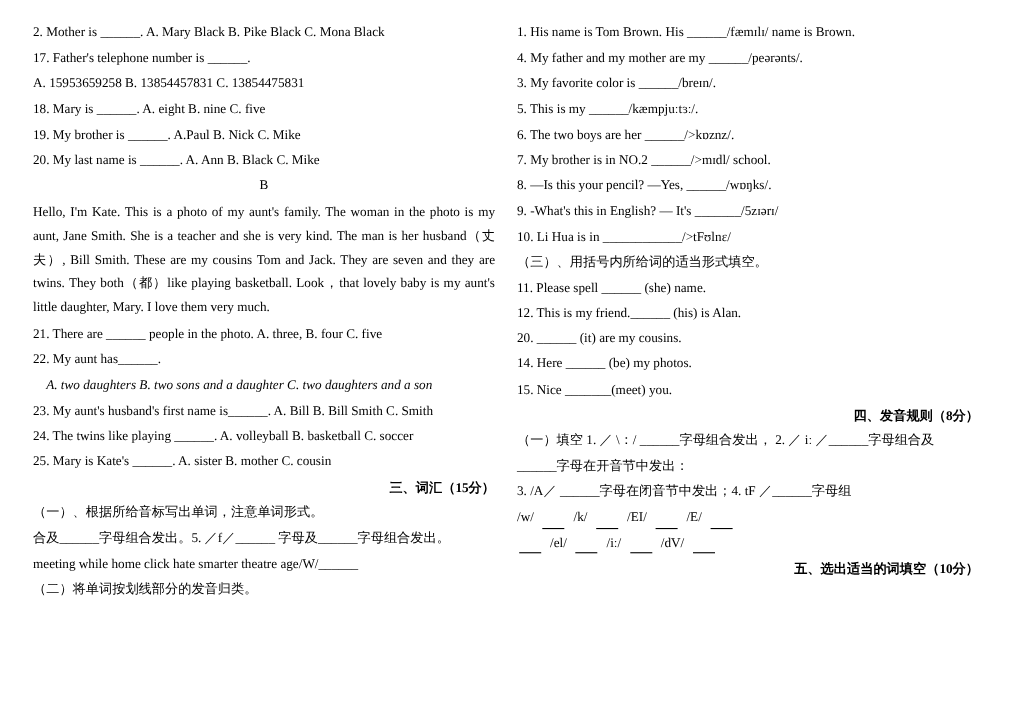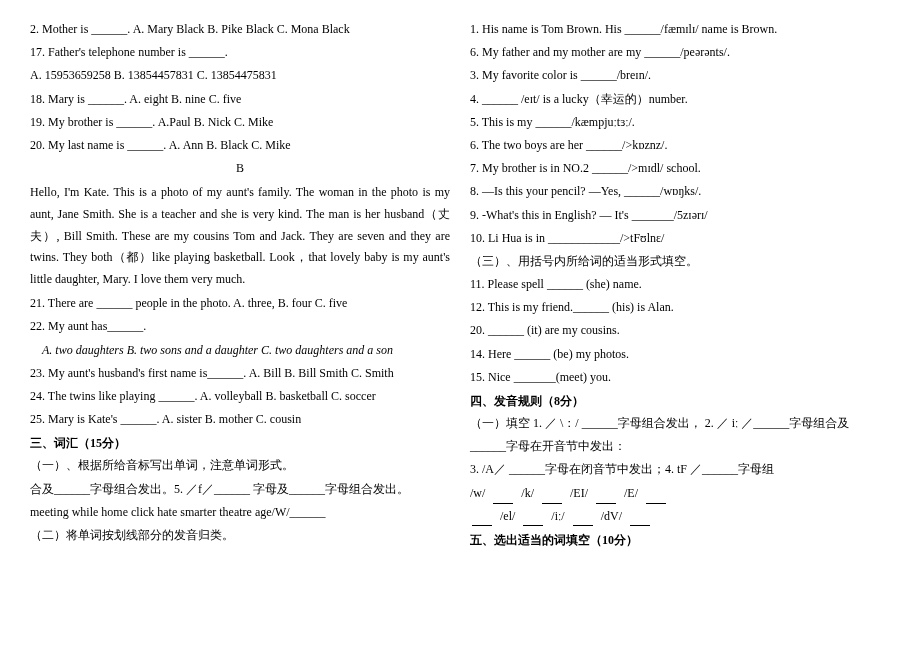--- a/index.html
+++ b/index.html
@@ -29,20 +29,21 @@
       flex: 1;
       min-width: 0;
     }
     .line {
       margin-bottom: 4px;
       line-height: 1.6;
     }
     .section-title {
       font-weight: bold;
       margin: 10px 0 4px 0;
+      text-align: right;
     }
     .center {
       text-align: center;
     }
     .blank {
       display: inline-block;
       min-width: 40px;
       border-bottom: 1px solid #000;
       margin: 0 2px;
       vertical-align: bottom;
@@ -161,27 +162,24 @@
     </div>
 
   </div>
 
   <div class="right-column">
 
     <div class="line">
       <span>1. His name is Tom Brown. His ______/fæmɪlɪ/ name is Brown.</span>
     </div>
     <div class="line">
-      <span>6. My father and my mother are my ______/peərənts/.</span>
+      <span>4. My father and my mother are my ______/peərənts/.</span>
     </div>
     <div class="line">
       <span>3. My favorite color is ______/breɪn/.</span>
-    </div>
-    <div class="line">
-      <span>4. ______ /eɪt/ is a lucky（幸运的）number.</span>
     </div>
     <div class="line">
       <span>5. This is my ______/kæmpjuːtɜː/.</span>
     </div>
     <div class="line">
       <span>6. The two boys are her ______/&gt;kɒznz/.</span>
     </div>
     <div class="line">
       <span>7. My brother is in NO.2 ______/&gt;mɪdl/ school.</span>
     </div>

